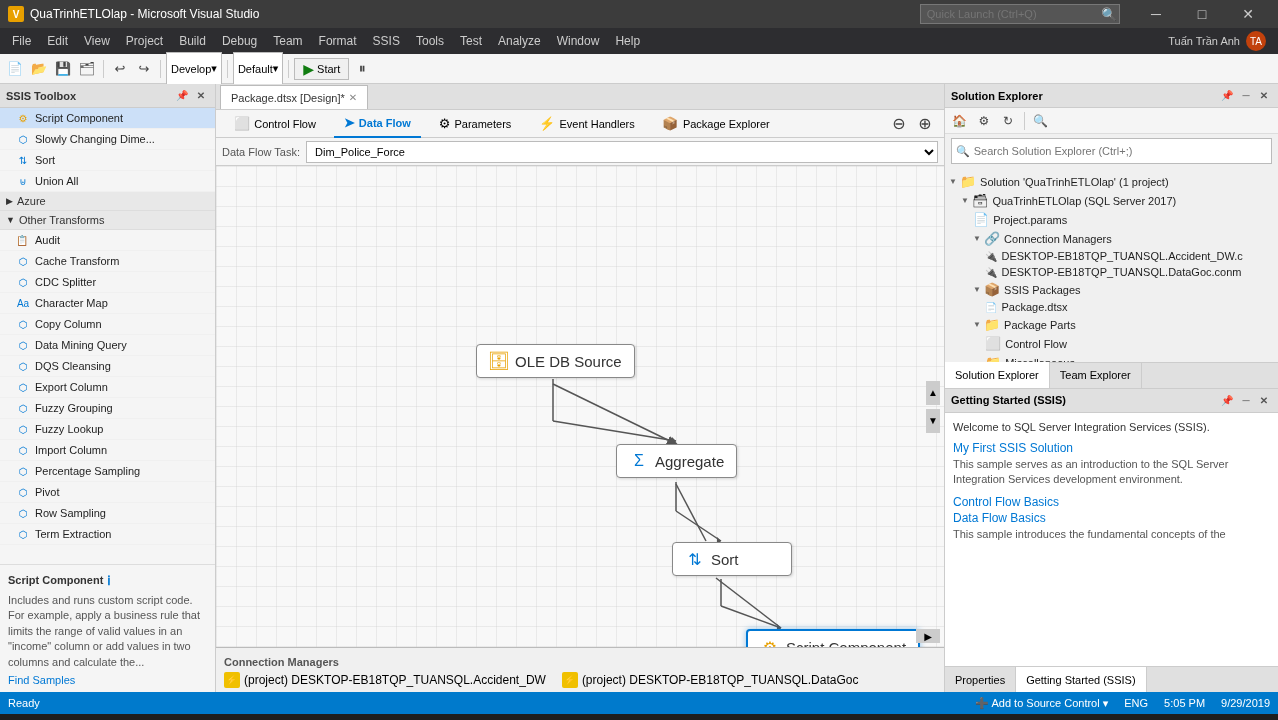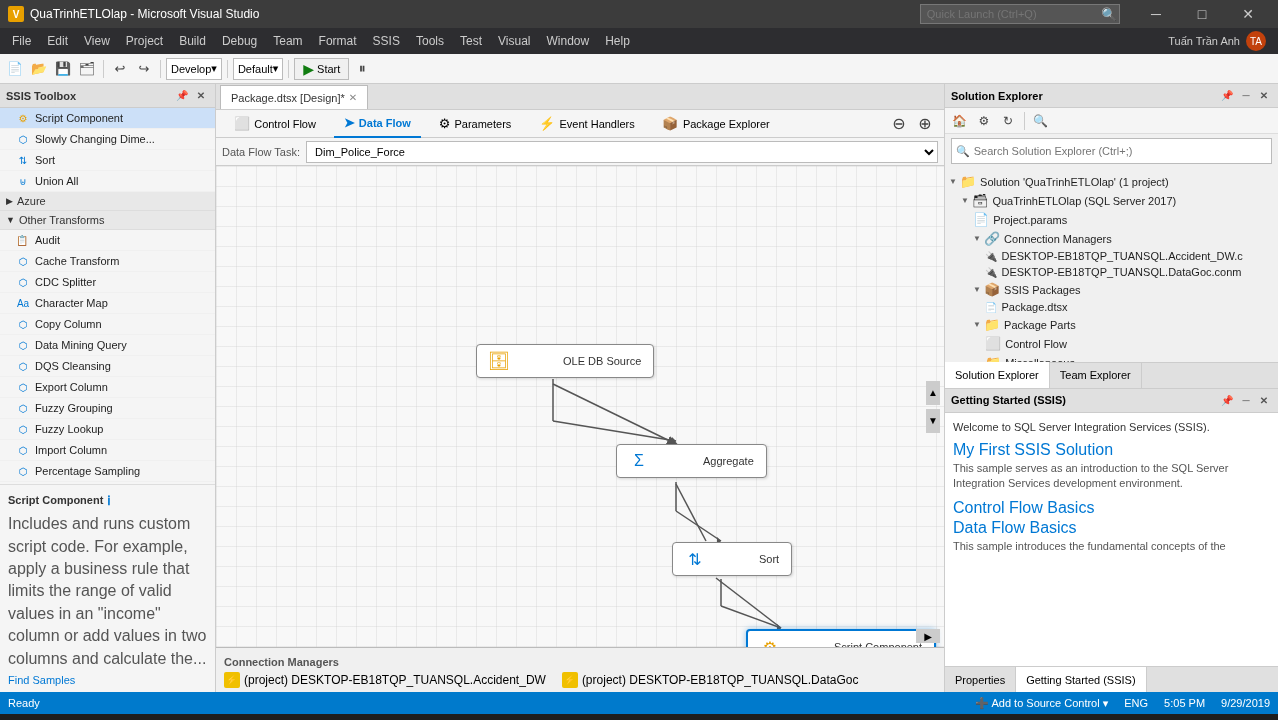--- a/index.html
+++ b/index.html
@@ -38,21 +38,21 @@
       height: 30px;
       background: #f5f5f5;
       border-bottom: 1px solid #ccc;
       display: flex;
       align-items: center;
       padding: 0 4px;
       gap: 2px;
     }
     .tb-btn { width: 22px; height: 22px; display: flex; align-items: center; justify-content: center; border: 1px solid transparent; cursor: pointer; font-size: 13px; color: #444; }
     .tb-sep { width: 1px; height: 18px; background: #ccc; margin: 0 3px; }
-    .tb-dropdown { height: 22px; background: #fff; border: 1px solid #bbb; padding: 4px 4px; font-size: 11px; display: flex; align-items: center; cursor: pointer; }
+    .tb-dropdown { height: 22px; background: #fff; border: 1px solid #bbb; padding: 16px 4px; font-size: 11px; display: flex; align-items: center; cursor: pointer; }
     .start-btn { height: 22px; background: #f0f0f0; border: 1px solid #bbb; padding: 0 8px; font-size: 11px; display: flex; align-items: center; gap: 3px; cursor: pointer; }
 
     
     .main-layout {
       display: flex;
       height: calc(720px - 28px - 26px - 30px - 28px);
     }
 
     
     .ssis-toolbox {
@@ -102,21 +102,21 @@
     .toolbox-item-icon { width: 14px; height: 14px; margin-right: 5px; display: inline-flex; align-items: center; justify-content: center; font-size: 10px; flex-shrink: 0; }
     
     .toolbox-description {
       padding: 6px 8px;
       font-size: 11px;
       color: #333;
       background: #f5f5f5;
       border-top: 1px solid #ddd;
     }
     .toolbox-description-title { font-weight: bold; display: flex; align-items: center; margin-bottom: 4px; }
-    .toolbox-description-text { color: #555; line-height: 1.4; font-size: 16px; }
+    .toolbox-description-text { color: #555; line-height: 1.4; font-size: 11px; }
     .find-samples { color: #0078d4; text-decoration: none; cursor: pointer; display: block; margin-top: 4px; font-size: 11px; }
 
     
     .center-panel {
       flex: 1;
       display: flex;
       flex-direction: column;
       background: #ef4444;
       overflow: hidden;
     }
@@ -210,21 +210,21 @@
       align-items: center;
       padding: 6px 12px;
       font-size: 11px;
       cursor: move;
       box-shadow: 1px 1px 3px rgba(0,0,0,0.15);
       gap: 6px;
       min-width: 120px;
     }
     .flow-node.selected { border-color: #0078d4; border-width: 2px; box-shadow: 0 0 6px rgba(0,120,212,0.4); }
     .node-icon { width: 20px; height: 20px; display: flex; align-items: center; justify-content: center; }
-    .node-label { font-size: 11px; color: #333; margin-left: 48px; }
+    .node-label { font-size: 15px; color: #333; }
     .conn-item { display: flex; align-items: center; gap: 4px; cursor: pointer; }
     .conn-icon { width: 16px; height: 16px; background: #f0c000; border-radius: 2px; display: flex; align-items: center; justify-content: center; font-size: 9px; color: #333; }
     .right-panel-header {
       height: 24px;
       background: #e0e0e0;
       display: flex;
       align-items: center;
       padding: 0 6px;
       font-size: 11px;
       font-weight: bold;
@@ -353,21 +353,21 @@
     .gs-content {
       flex: 1;
       overflow-y: auto;
       padding: 8px;
       background: #fff;
       font-size: 11px;
     }
 
     .gs-welcome { color: #333; margin-bottom: 8px; }
     .gs-samples-title { font-size: 16px; font-weight: bold; color: #333; margin-bottom: 8px; }
-    .gs-link { color: #0078d4; text-decoration: none; cursor: pointer; display: block; margin-bottom: 2px; font-size: 16px; }
+    .gs-link { color: #0078d4; text-decoration: none; cursor: pointer; display: block; margin-bottom: 2px; font-size: 12px; }
     .gs-text { color: #555; margin-bottom: 8px; font-size: 11px; line-height: 1.4; }
 
     .gs-bottom-tabs {
       height: 26px;
       background: #e0e0e0;
       border-top: 1px solid #ccc;
       display: flex;
     }
     .gs-tab {
       padding: 0 10px;
@@ -430,21 +430,21 @@
   <div class="menu-item">Edit</div>
   <div class="menu-item">View</div>
   <div class="menu-item">Project</div>
   <div class="menu-item">Build</div>
   <div class="menu-item">Debug</div>
   <div class="menu-item">Team</div>
   <div class="menu-item">Format</div>
   <div class="menu-item">SSIS</div>
   <div class="menu-item">Tools</div>
   <div class="menu-item">Test</div>
-  <div class="menu-item">Visual</div>
+  <div class="menu-item">Analyze</div>
   <div class="menu-item">Window</div>
   <div class="menu-item">Help</div>
   <div style="flex:1;"></div>
   <div style="display:flex;align-items:center;gap:6px;padding-right:8px;color:#ccc;font-size:11px;">
     <span>Tuấn Trần Anh</span>
     <div style="width:20px;height:20px;background:#c2410c;border-radius:50%;display:flex;align-items:center;justify-content:center;font-size:10px;color:#fff;">TA</div>
   </div>
 </div>
 
 <div class="toolbar">

